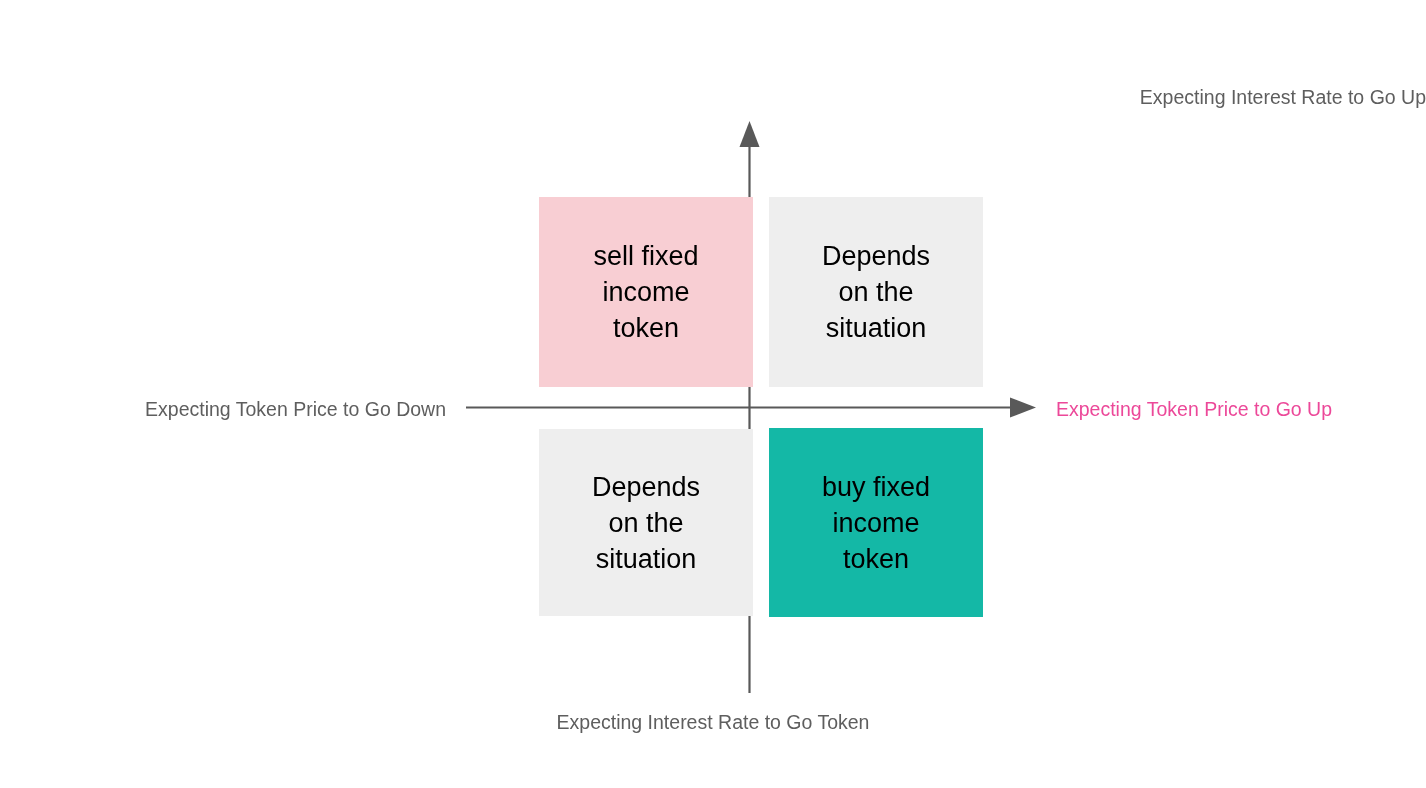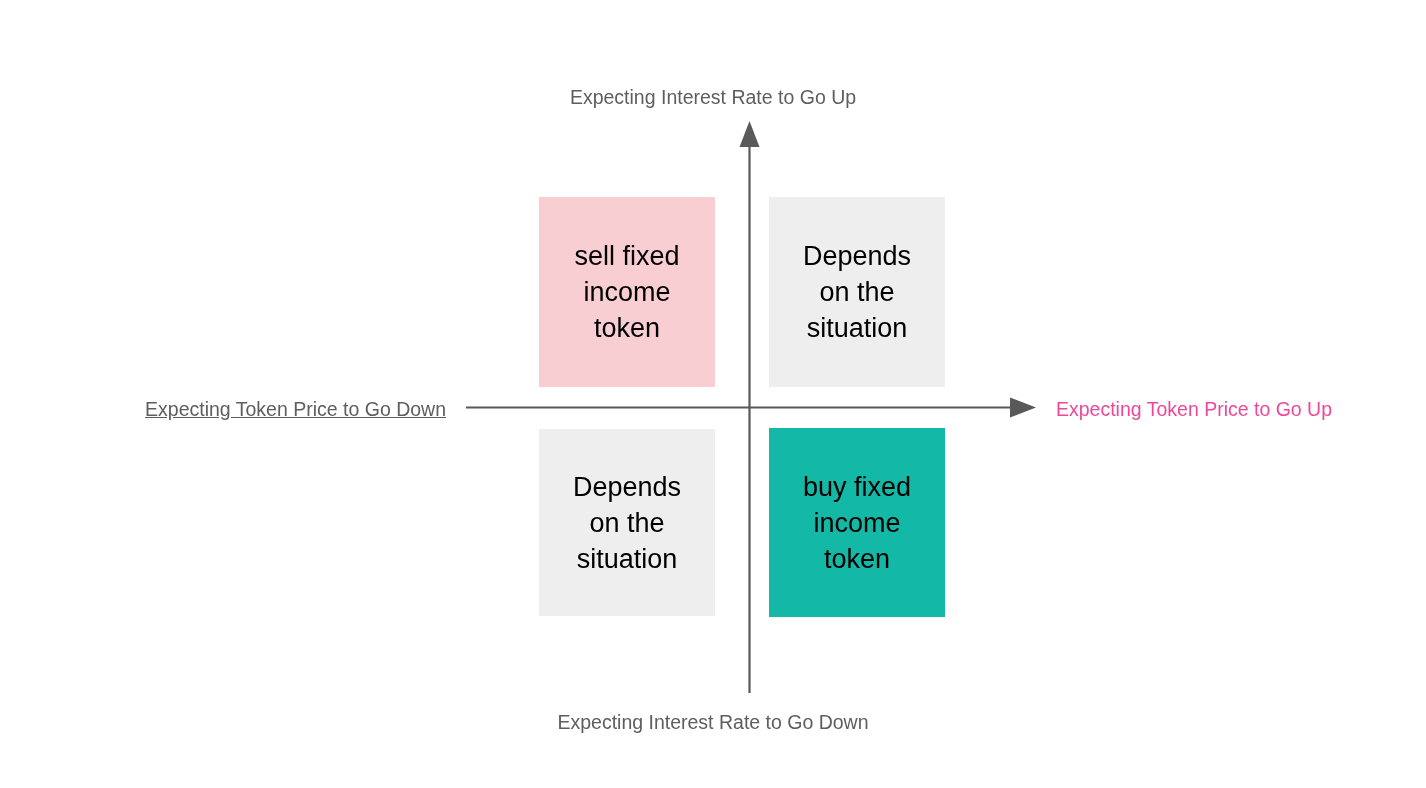--- a/index.html
+++ b/index.html
@@ -37,21 +37,21 @@
     color: #5e5e5e;
     font-size: 19.5px;
     line-height: 26px;
     white-space: nowrap;
     font-family: "Liberation Sans", sans-serif;
   }
   #label-top {
     left: 0;
     width: 1426px;
     top: 84px;
-    text-align: center;
+    text-align: right;
   }
   #label-bottom {
     left: 0;
     width: 1426px;
     top: 709px;
     text-align: center;
   }
   #label-left {
     right: 980px;
     top: 396px;
@@ -59,21 +59,21 @@
   }
   #label-right {
     left: 1056px;
     top: 396px;
     text-align: left;
   }
 
   
   .quadrant {
     position: absolute;
-    width: 176px;
+    width: 214px;
     display: flex;
     align-items: center;
     justify-content: center;
     text-align: center;
     color: #000000;
     font-size: 27px;
     line-height: 36px;
     font-family: "Liberation Sans", sans-serif;
     box-sizing: border-box;
     padding: 0 6px;
@@ -130,19 +130,19 @@
   <div class="quadrant" id="quad-bottom-left" style="background: rgb(238, 238, 238); color: rgb(0, 0, 0);">
     <span>Depends<br>on the<br>situation</span>
   </div>
 
   <div class="quadrant" id="quad-bottom-right" style="background: #14b8a6; color: rgb(0, 0, 0);">
     <span>buy fixed<br>income<br>token</span>
   </div>
 
   <div class="axis-label" id="label-top" style="color: rgb(94, 94, 94);">Expecting Interest Rate to Go Up</div>
 
-  <div class="axis-label" id="label-bottom" style="color: rgb(94, 94, 94);">Expecting Interest Rate to Go Down</div>
+  <div class="axis-label" id="label-bottom" style="color: rgb(94, 94, 94);">Expecting Interest Rate to Go Token</div>
 
-  <div class="axis-label" id="label-left" style="color: rgb(94, 94, 94); text-decoration: underline;">Expecting Token Price to Go Down</div>
+  <div class="axis-label" id="label-left" style="color: rgb(94, 94, 94);">Expecting Token Price to Go Down</div>
 
   <div class="axis-label" id="label-right" style="color: #ec4899;">Expecting Token Price to Go Up</div>
 
 </div>
 
 </body></html>

